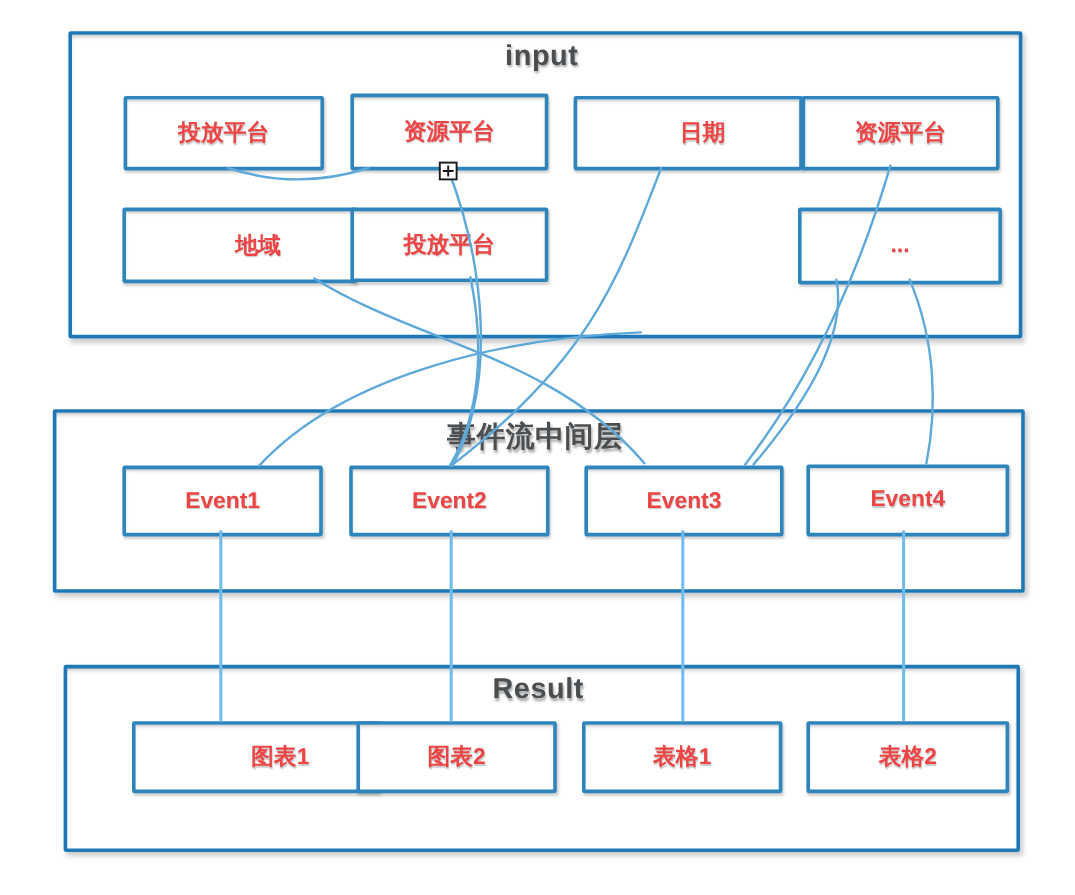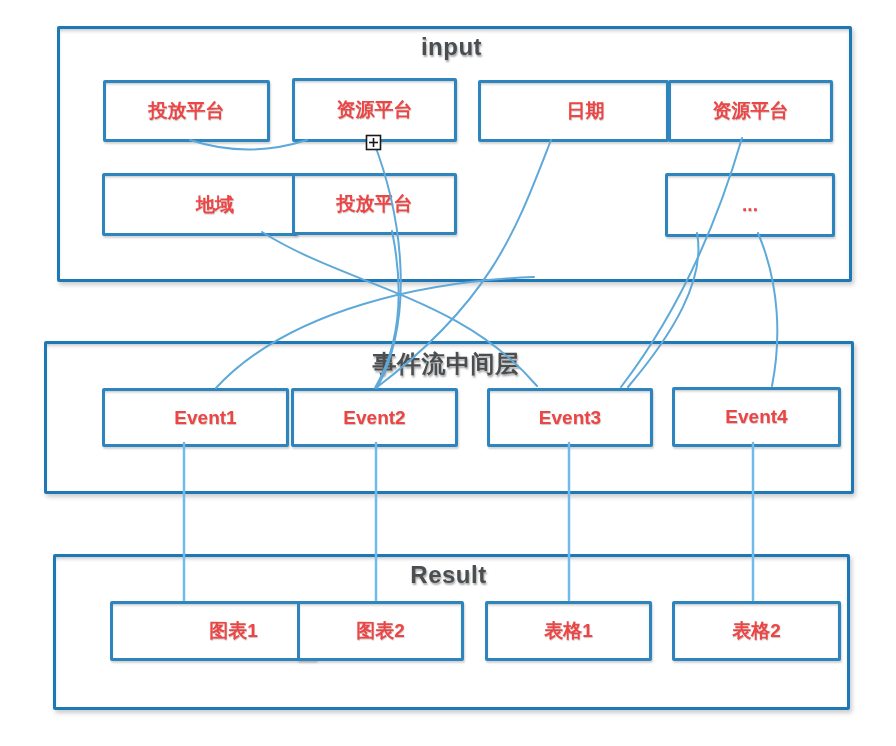--- a/index.html
+++ b/index.html
@@ -57,21 +57,21 @@
   <div class="box" style="left:102px;top:173px;width:160px;height:57px;padding-left:30px;">
     <span>地域</span>
   </div>
   <div class="box" style="left:292px;top:173px;width:159px;height:56px;">
     <span>投放平台</span>
   </div>
   <div class="box" style="left:665px;top:173px;width:164px;height:58px;">
     <span>...</span>
   </div>
 
-  <div class="box" style="left:102px;top:388px;width:161px;height:53px;padding-left:20px;">
+  <div class="box" style="left:102px;top:388px;width:161px;height:53px;">
     <span>Event1</span>
   </div>
   <div class="box" style="left:291px;top:388px;width:161px;height:53px;">
     <span>Event2</span>
   </div>
   <div class="box" style="left:487px;top:388px;width:160px;height:53px;">
     <span>Event3</span>
   </div>
   <div class="box" style="left:672px;top:387px;width:163px;height:54px;">
     <span>Event4</span>

